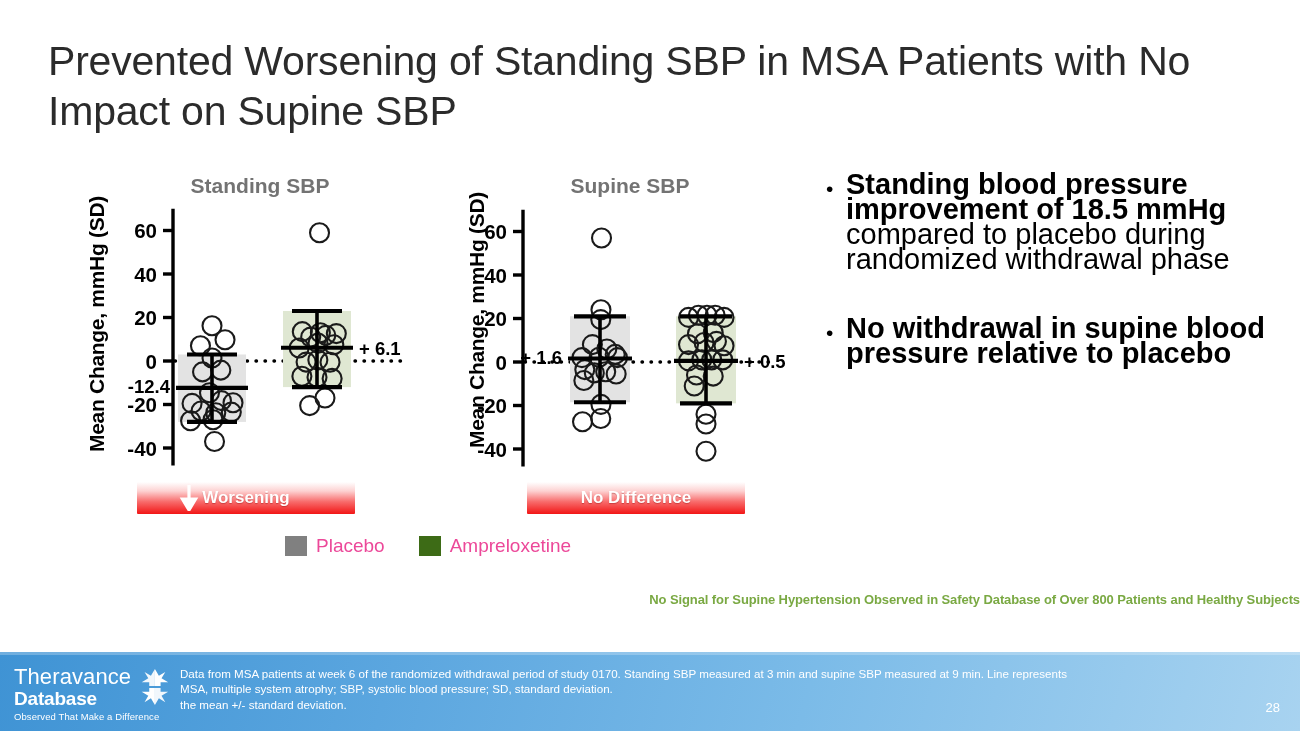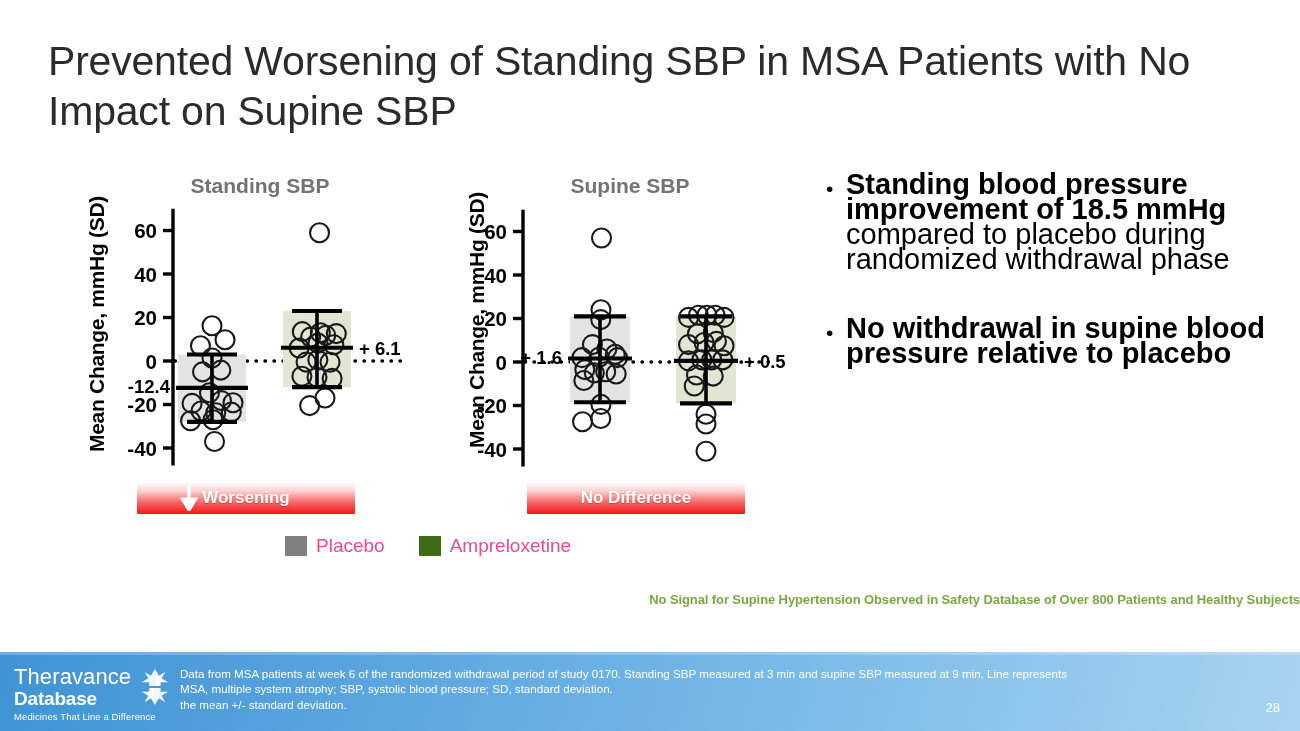--- a/index.html
+++ b/index.html
@@ -301,21 +301,21 @@
       </div>
       <svg class="logo-mark" width="40" height="42" viewBox="0 0 40 42">
         <g fill="#ffffff">
           <path d="M20 2 L24.2 9 L31 5 L27 11.8 L34 16 L26 16 L26 20 L20 20 Z"></path>
           <path d="M20 2 L15.8 9 L9 5 L13 11.8 L6 16 L14 16 L14 20 L20 20 Z" opacity="0.92"></path>
           <path d="M20 40 L24.2 33 L31 37 L27 30.2 L34 26 L26 26 L26 22 L20 22 Z" opacity="0.92"></path>
           <path d="M20 40 L15.8 33 L9 37 L13 30.2 L6 26 L14 26 L14 22 L20 22 Z"></path>
         </g>
       </svg>
     </div>
-    <div class="logo-tag">Medicines That Line a Difference</div>
+    <div class="logo-tag">Observed That Make a Difference</div>
   </div>
 
   <div class="footnotes">
     <div class="fn-line">Data from MSA patients at week 6 of the randomized withdrawal period of study 0170. Standing SBP measured at 3 min and supine SBP measured at 9 min. Line represents</div>
     <div class="fn-line">MSA, multiple system atrophy; SBP, systolic blood pressure; SD, standard deviation.</div>
     <div class="fn-line">the mean +/- standard deviation.</div>
   </div>
 
   <div class="page-num">28</div>
 </div>

